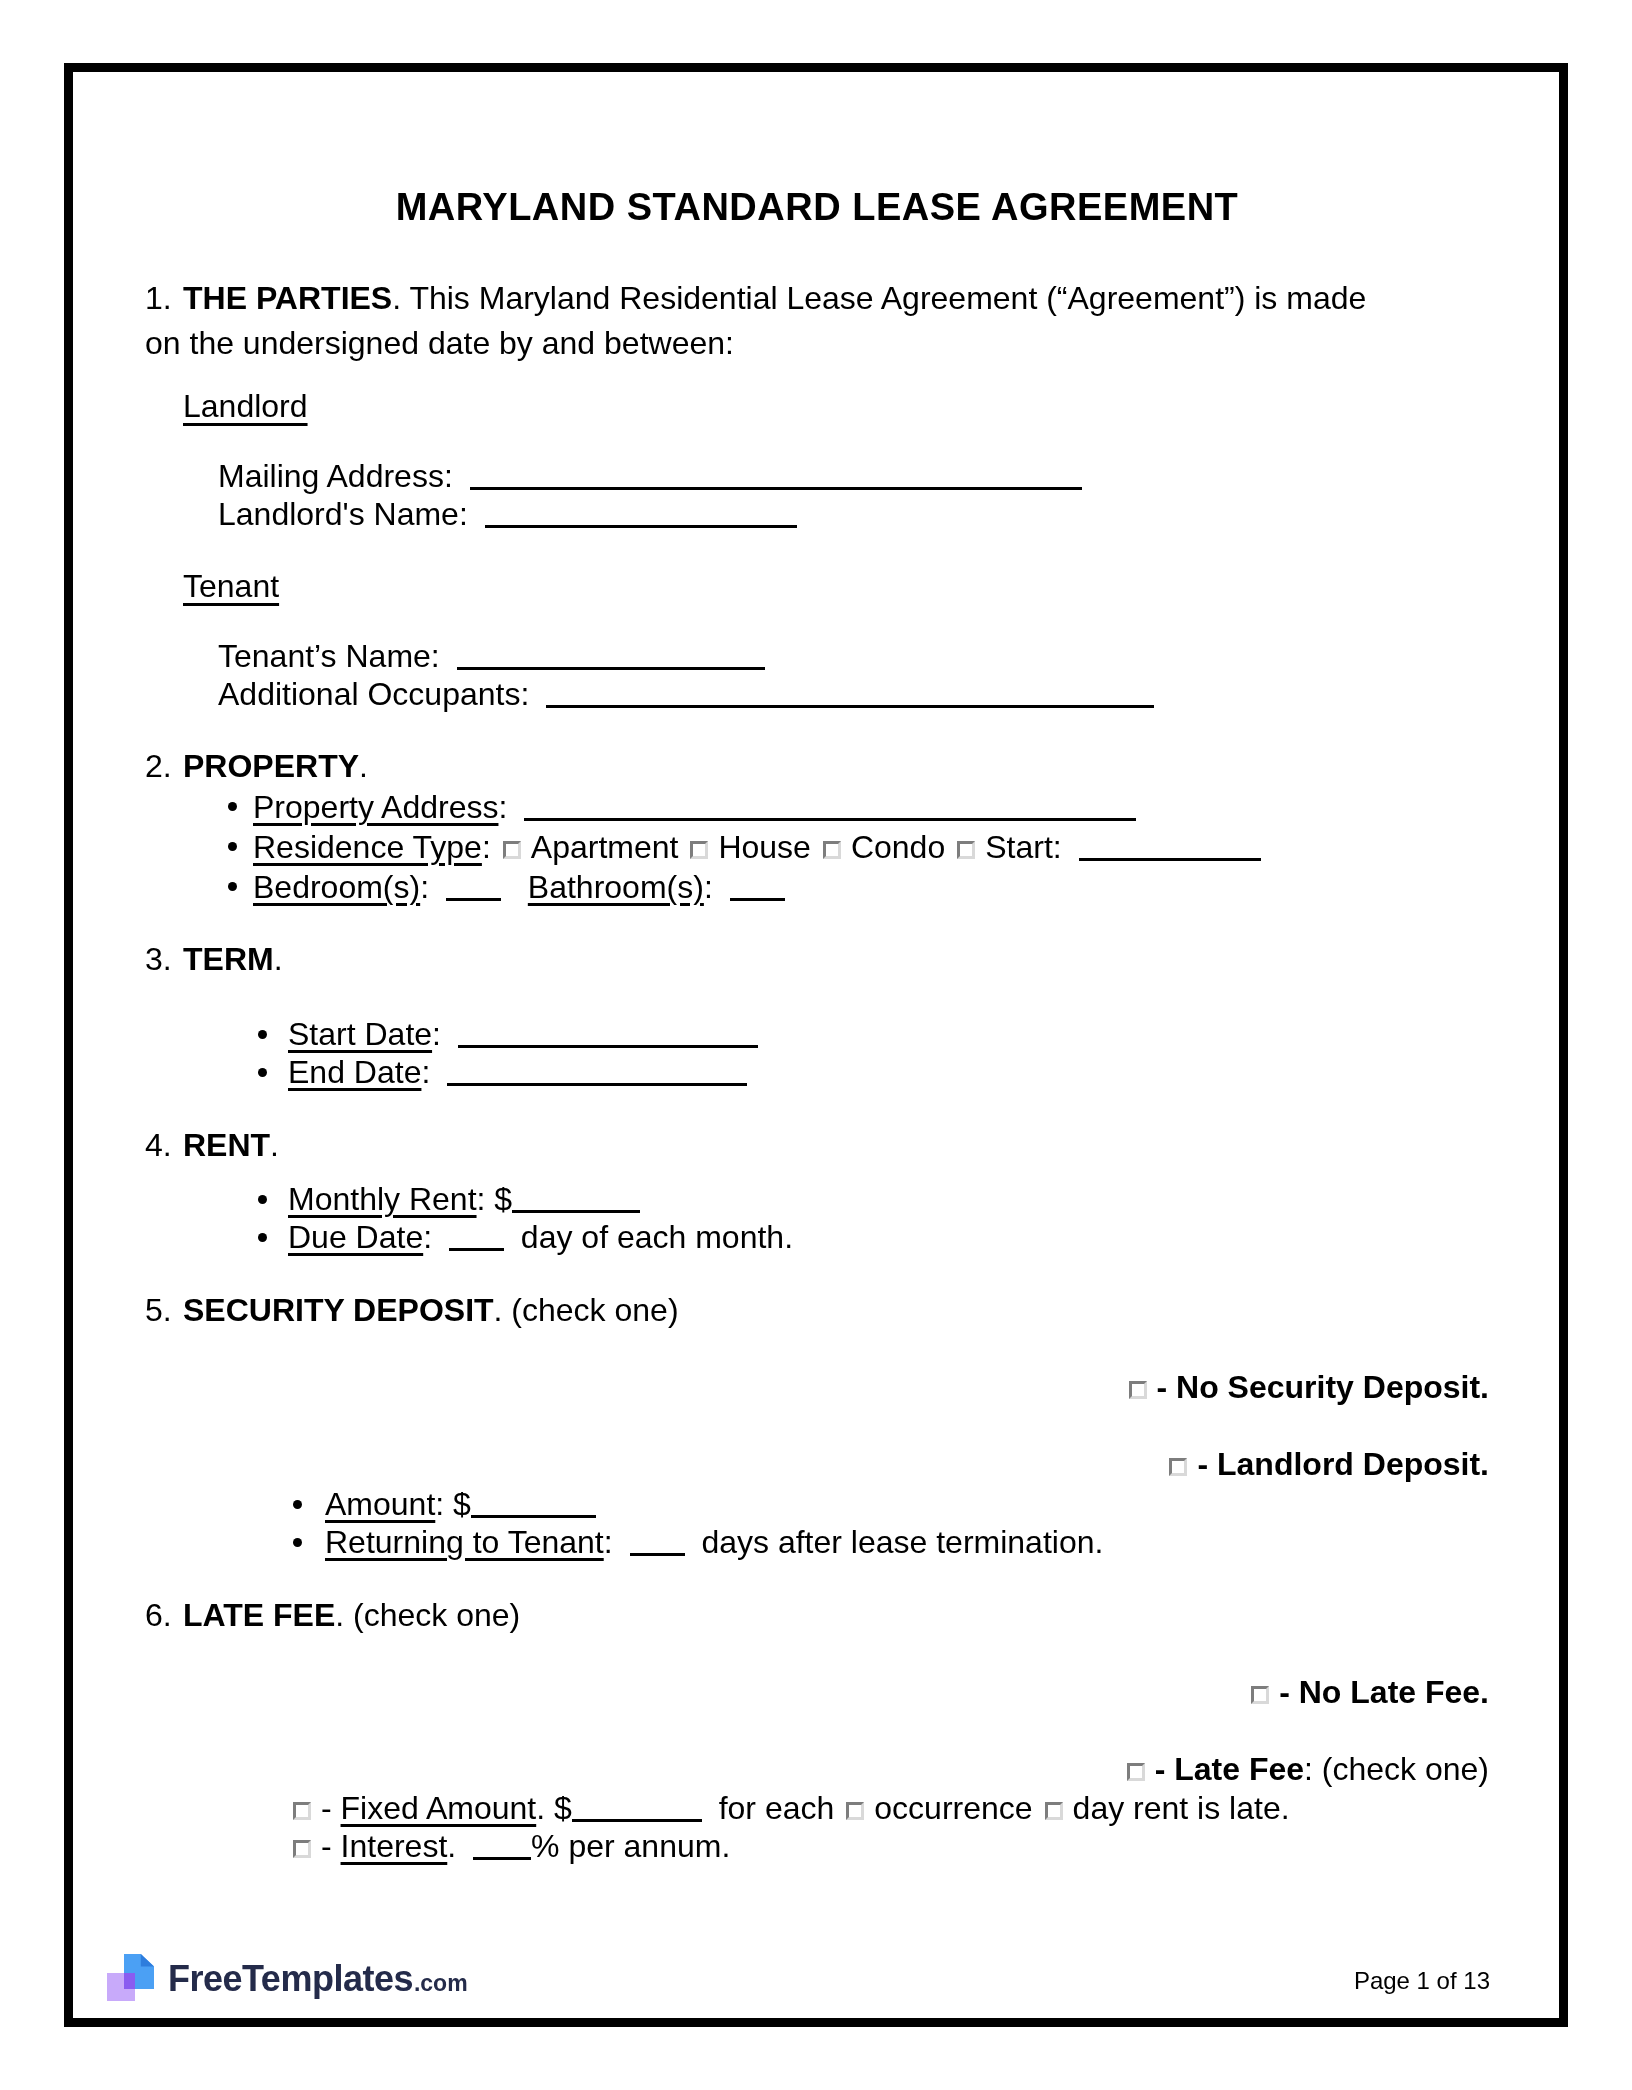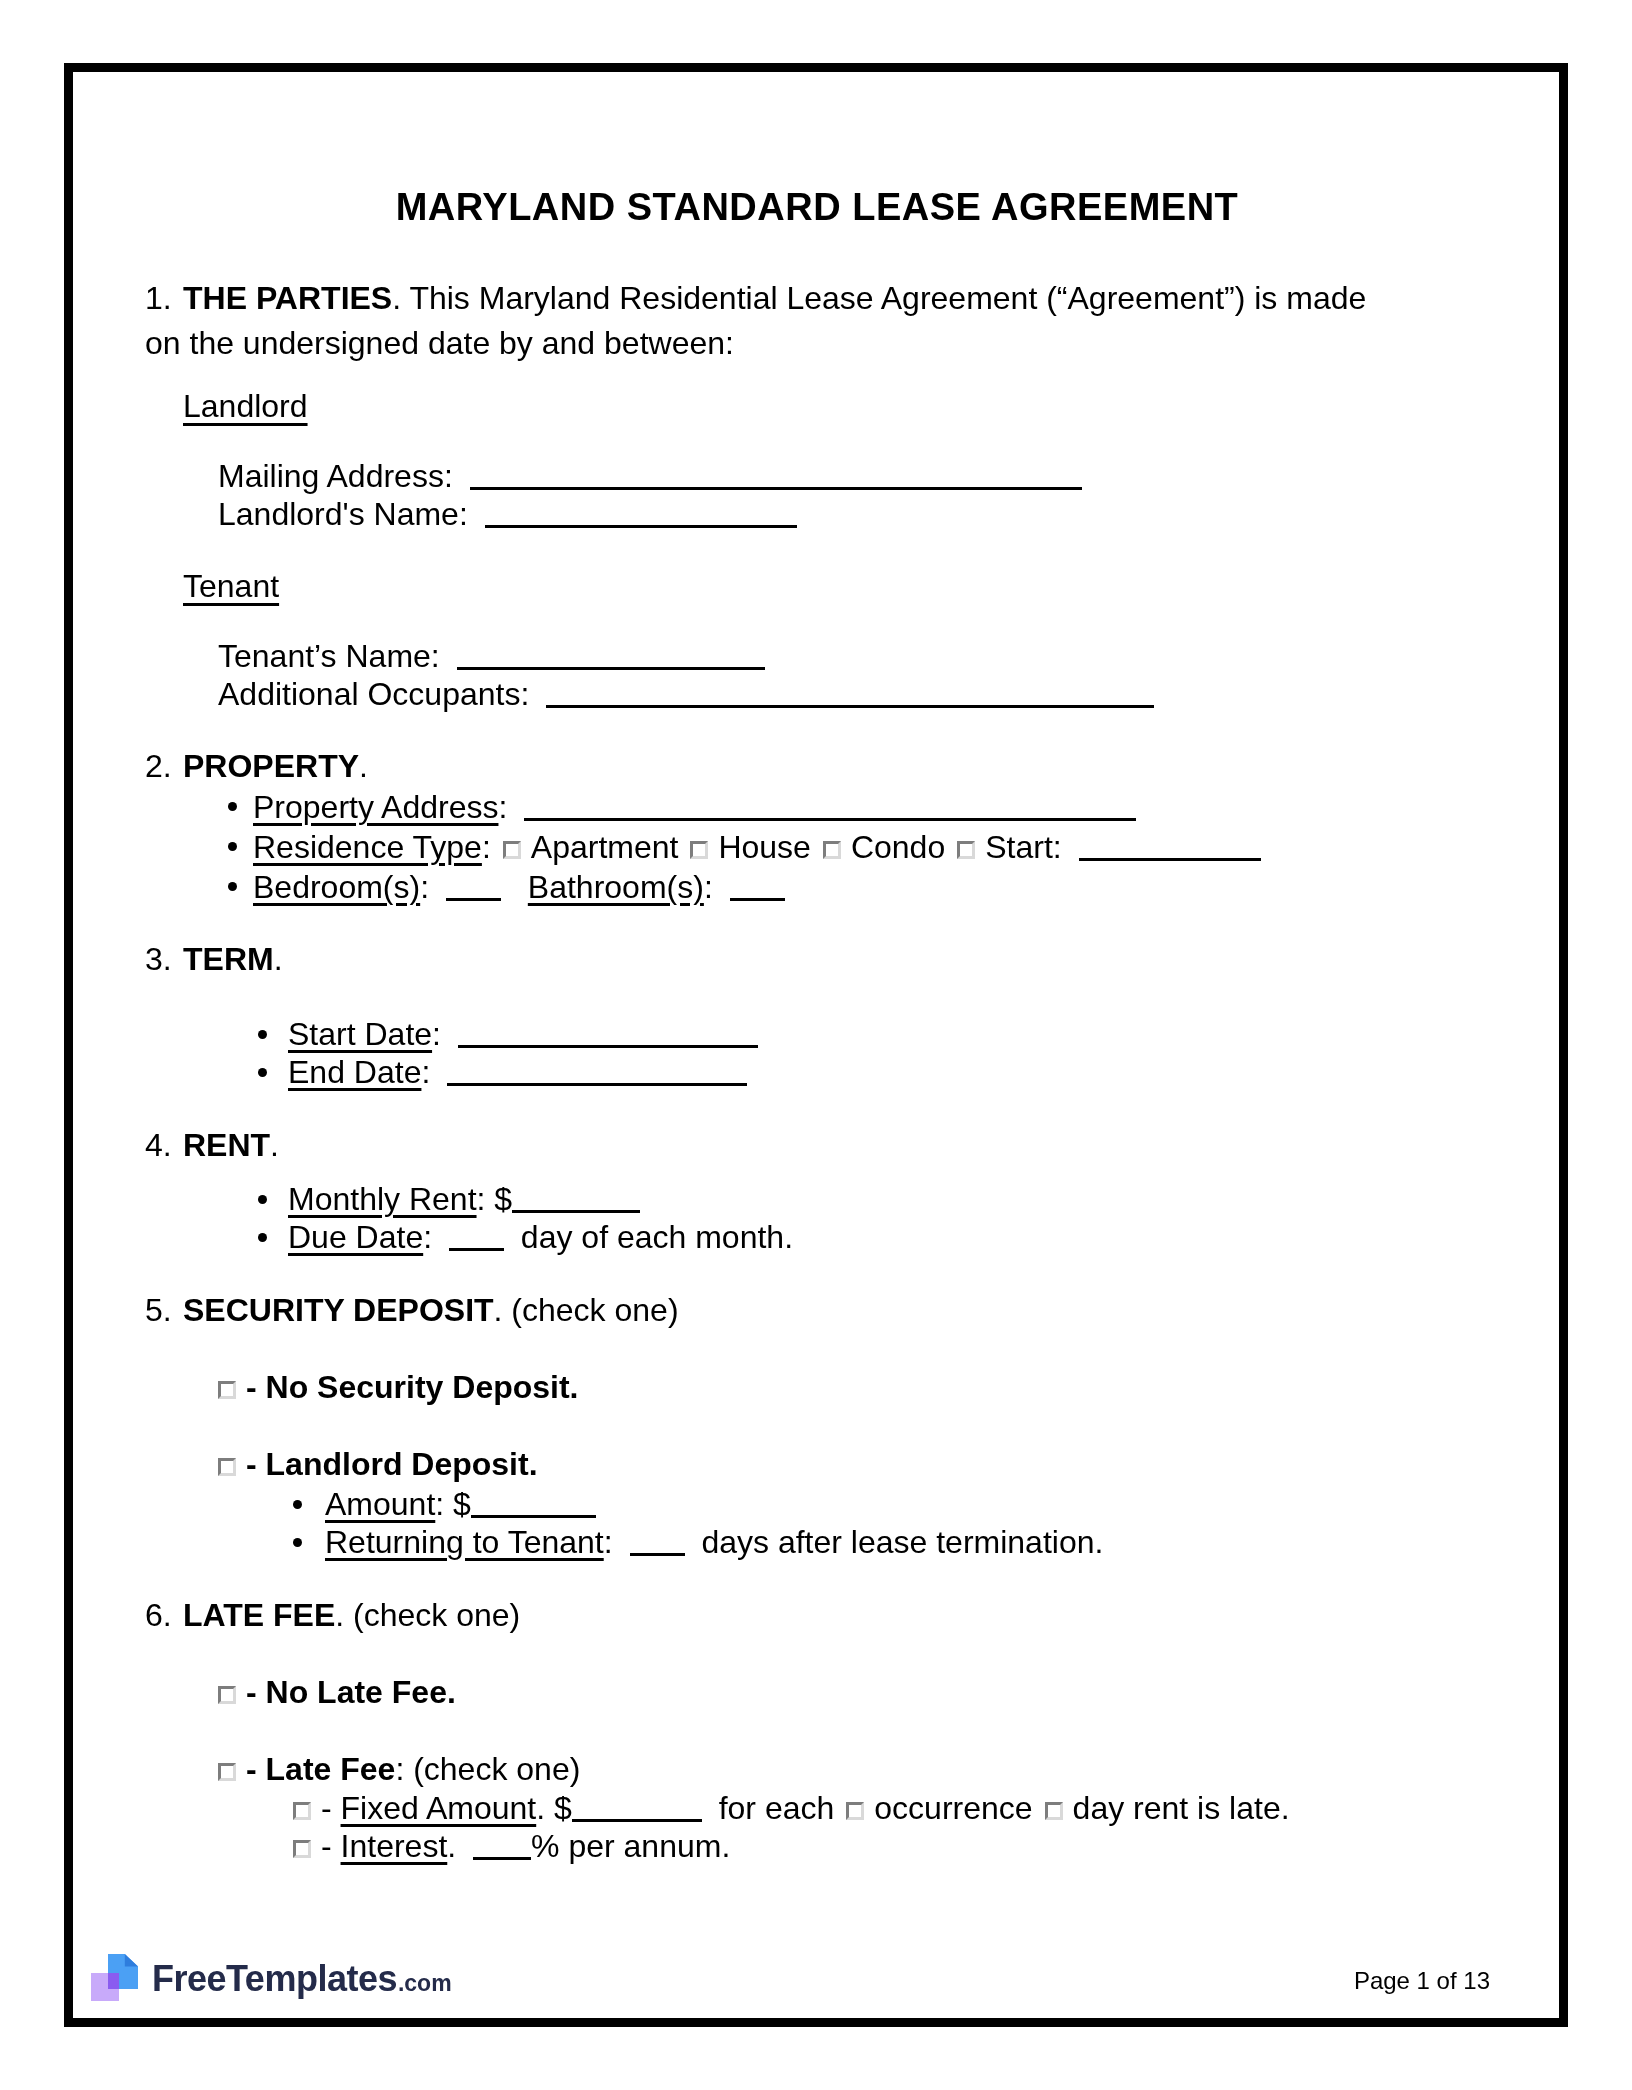--- a/index.html
+++ b/index.html
@@ -28,36 +28,36 @@
   .bullets2{line-height:38px;}
   .bullets2 .row{padding-left:143px;}
   .bullets2 .dot{left:113px;}
   .bullets3{line-height:38px;}
   .bullets3 .row{padding-left:180px;}
   .bullets3 .dot{left:148px;}
   .cb{display:inline-block;width:12px;height:12px;background:#fff;border:3px solid;border-color:#7d7d7d #d9d9d9 #d9d9d9 #7d7d7d;vertical-align:-1px;}
   .cb.inl{margin-left:12px;margin-right:10px;}
   .opt{line-height:38px;}
   .opt .cb{margin-right:10px;}
-  .l1{padding-left:73px;}
+  .l1{padding-left:73px;text-align:right;}
   .l2{padding-left:148px;}
   .subopts{line-height:39px;}
   .mb0{margin-bottom:16px;}
   
   .m-after-prop{margin-bottom:33px;}
   .m-after-term{margin-bottom:35px;}
   .m-after-rent{margin-bottom:35px;}
   .m-after-sd{margin-bottom:35px;}
   .m39{margin-bottom:39px;}
   .m37{margin-bottom:37px;}
   .m2{margin-bottom:2px;}
   .m1{margin-bottom:1px;}
   .bed-gap{margin-left:18px;}
   
-  .footer-logo{position:absolute;left:18px;top:1882px;white-space:nowrap;}
+  .footer-logo{position:absolute;left:34px;top:1882px;white-space:nowrap;}
   .licon{position:relative;display:inline-block;width:47px;height:47px;vertical-align:-10px;margin-right:14px;}
   .lb{position:absolute;left:17px;top:0;width:30px;height:35px;background:#4ba0f4;clip-path:polygon(0 0,56% 0,100% 36%,100% 100%,0 100%);}
   .lbf{position:absolute;left:17px;top:0;width:30px;height:35px;background:#2e7ddd;clip-path:polygon(56% 0,100% 36%,56% 36%);}
   .lp{position:absolute;left:0;top:19px;width:28px;height:28px;background:#c8aafa;}
   .lo{position:absolute;left:17px;top:19px;width:11px;height:16px;background:#8a5cf0;}
   .brand{font-size:36px;font-weight:bold;color:#242b4a;letter-spacing:-0.5px;}
   .tld{font-size:23px;font-weight:bold;color:#242b4a;margin-left:1px;}
   .pageno{position:absolute;right:69px;top:1895px;font-size:24px;}
 </style>
 </head>

